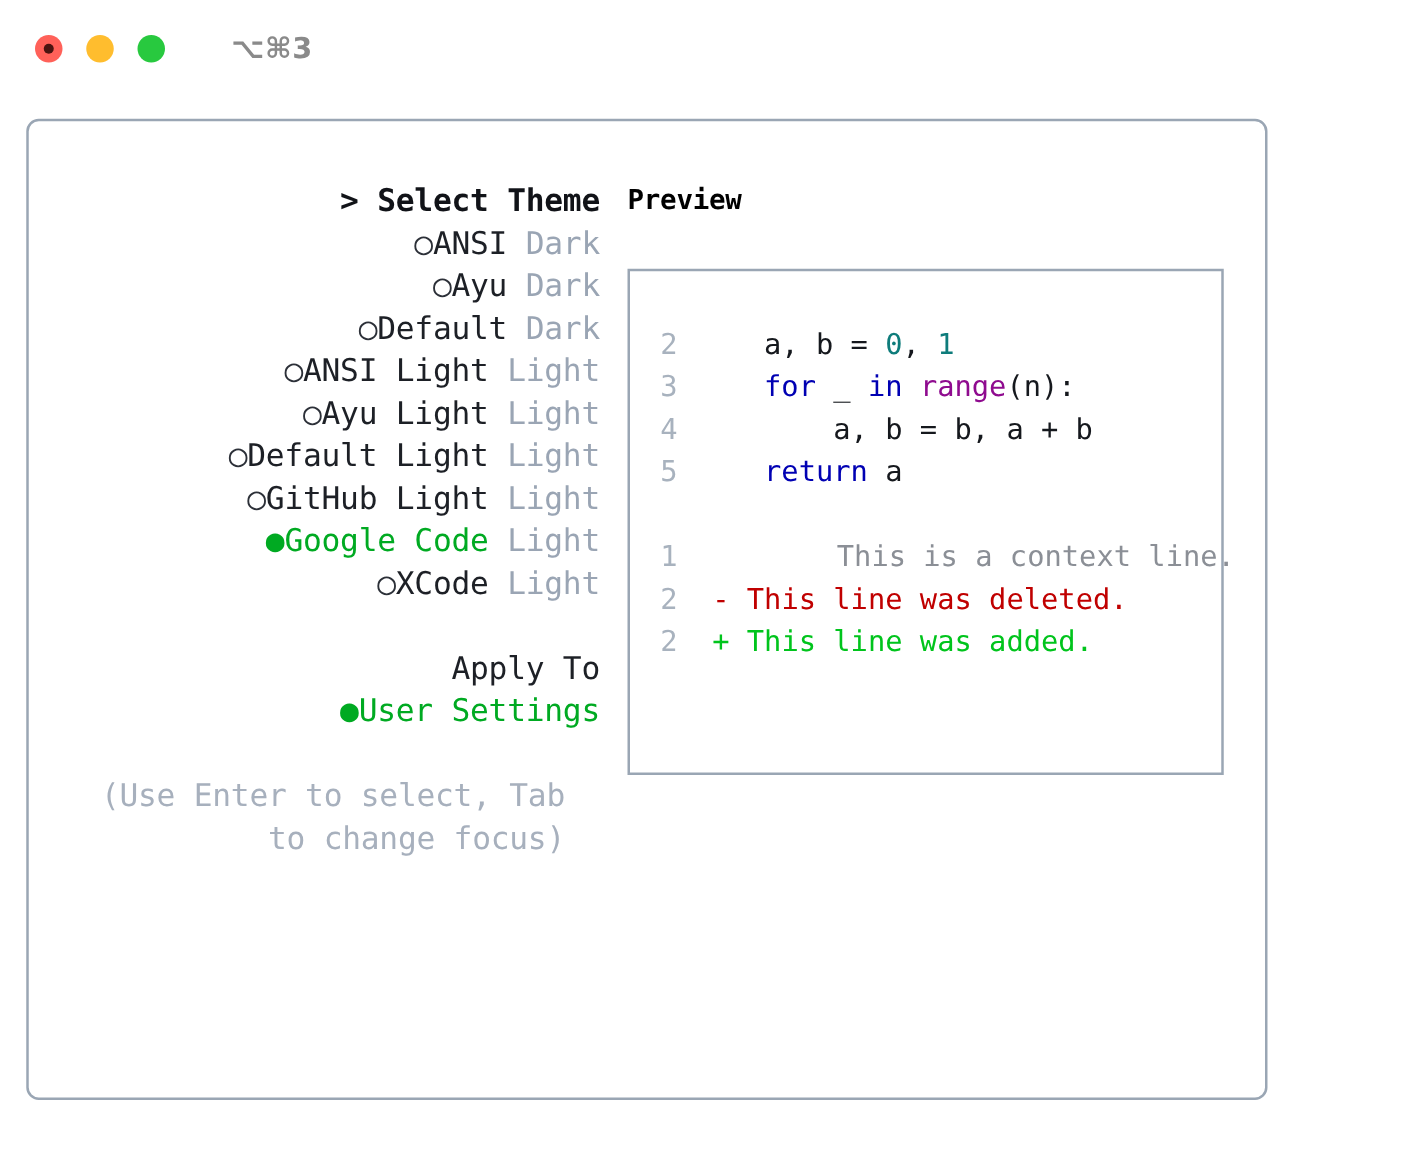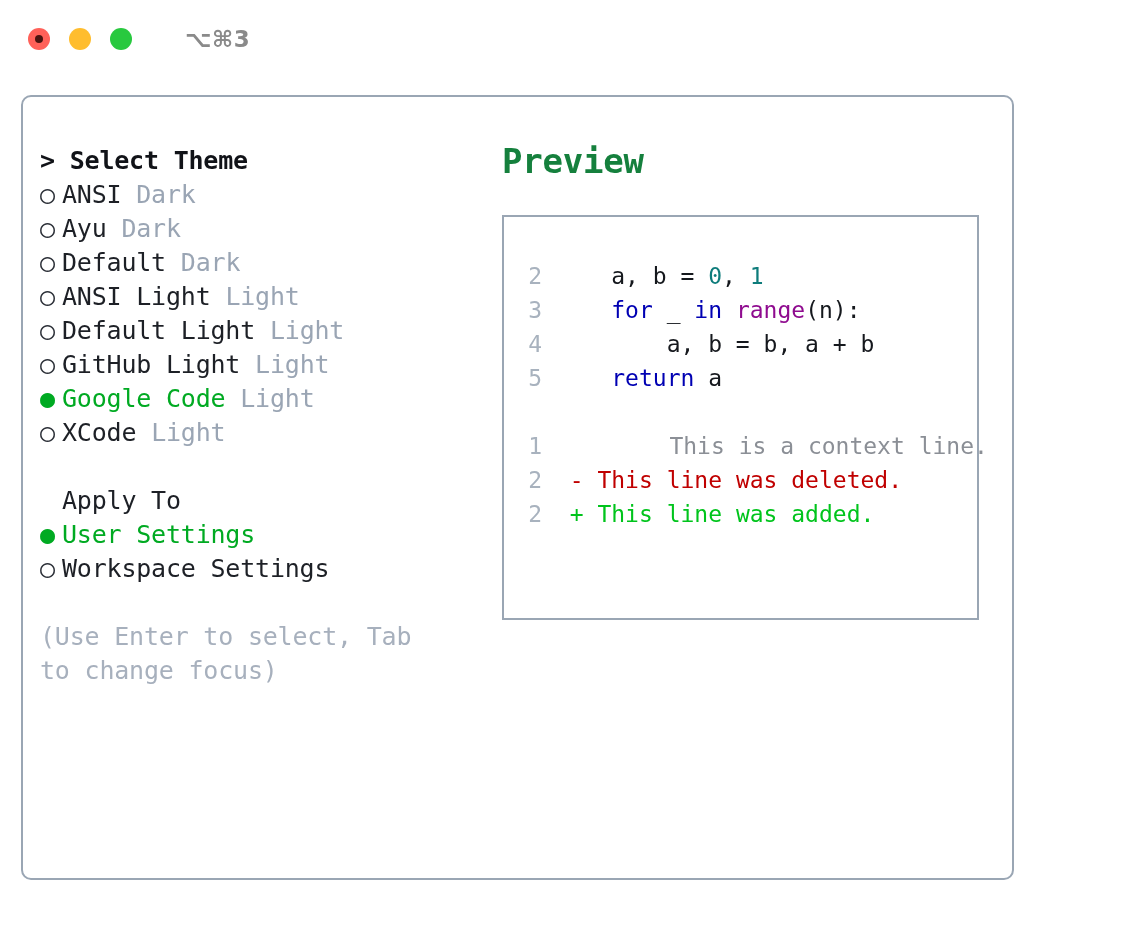--- a/index.html
+++ b/index.html
@@ -85,20 +85,21 @@
     width: 100%;
     height: 100%;
   }
 
   
   .left-col {
     position: absolute;
     left: 17px;
     top: 47px;
     width: 440px;
+    text-align: right;
   }
 
   .heading-row {
     font-size: 25px;
     font-weight: 700;
     color: #111318;
     line-height: 34px;
     white-space: pre;
     letter-spacing: -0.2px;
   }
@@ -143,23 +144,23 @@
   }
 
   
   .right-col {
     position: absolute;
     left: 479px;
     top: 47px;
     width: 490px;
   }
   .preview-title {
-    font-size: 34px;
+    font-size: 22px;
     font-weight: 700;
-    color: #15803d;
+    color: #000000;
     line-height: 34px;
     letter-spacing: -0.2px;
   }
   .preview-box {
     margin-top: 37px;
     width: 477px;
     height: 405px;
     border: 2px solid #9aa6b4;
     box-sizing: border-box;
     background: #ffffff;
@@ -207,33 +208,33 @@
 
       <div class="left-col">
 
         <div class="heading-row">&gt; Select Theme</div>
 
         <div id="theme-list">
             <div class="opt-row"><span class="bullet off">○</span><span class="opt-label">ANSI</span><span> </span><span class="opt-tag">Dark</span></div>
             <div class="opt-row"><span class="bullet off">○</span><span class="opt-label">Ayu</span><span> </span><span class="opt-tag">Dark</span></div>
             <div class="opt-row"><span class="bullet off">○</span><span class="opt-label">Default</span><span> </span><span class="opt-tag">Dark</span></div>
             <div class="opt-row"><span class="bullet off">○</span><span class="opt-label">ANSI Light</span><span> </span><span class="opt-tag">Light</span></div>
+            <div class="opt-row"><span class="bullet off">○</span><span class="opt-label">Ayu Light</span><span> </span><span class="opt-tag">Light</span></div>
             <div class="opt-row"><span class="bullet off">○</span><span class="opt-label">Default Light</span><span> </span><span class="opt-tag">Light</span></div>
             <div class="opt-row"><span class="bullet off">○</span><span class="opt-label">GitHub Light</span><span> </span><span class="opt-tag">Light</span></div>
             <div class="opt-row selected"><span class="bullet on">●</span><span class="opt-label">Google Code</span><span> </span><span class="opt-tag">Light</span></div>
             <div class="opt-row"><span class="bullet off">○</span><span class="opt-label">XCode</span><span> </span><span class="opt-tag">Light</span></div>
           </div>
 
         <div class="section-gap"></div>
 
         <div class="subheading">Apply To</div>
 
         <div id="apply-to-list">
             <div class="opt-row selected"><span class="bullet on">●</span><span class="opt-label">User Settings</span></div>
-            <div class="opt-row"><span class="bullet off">○</span><span class="opt-label">Workspace Settings</span></div>
           </div>
 
         <div class="hint">(Use Enter to select, Tab to change focus)</div>
       </div>
 
       <div class="right-col">
         <div class="preview-title">Preview</div>
 
         <div class="preview-box">
           <div id="code-sample">

